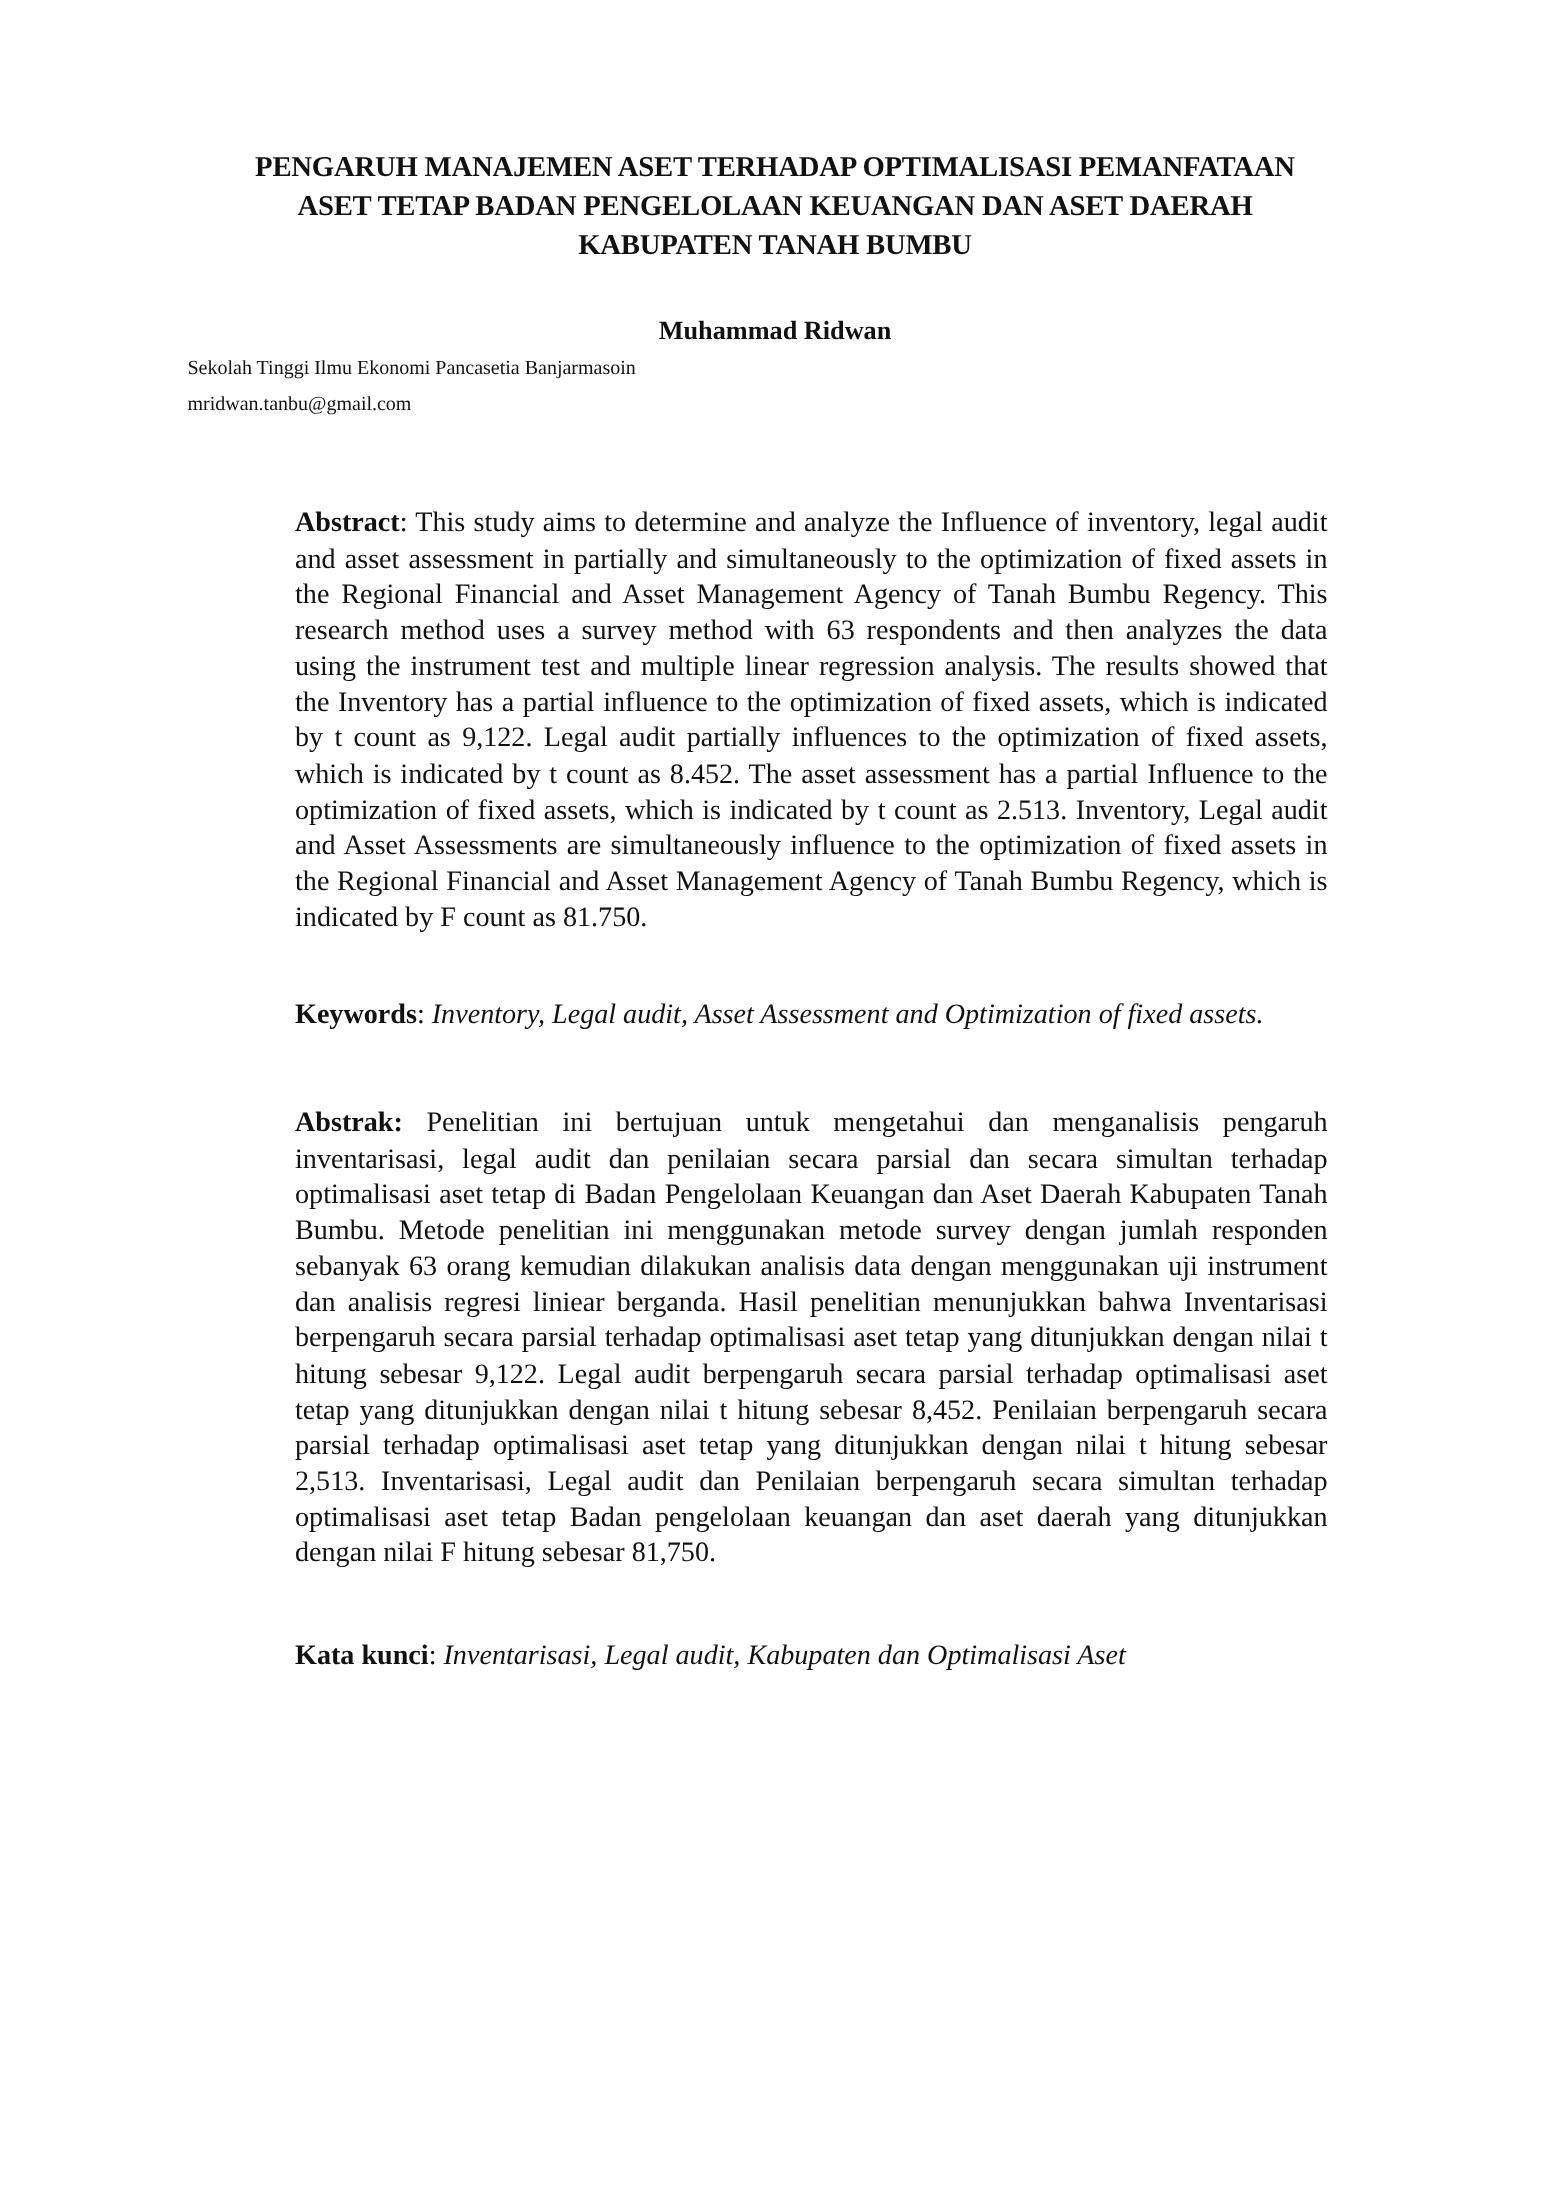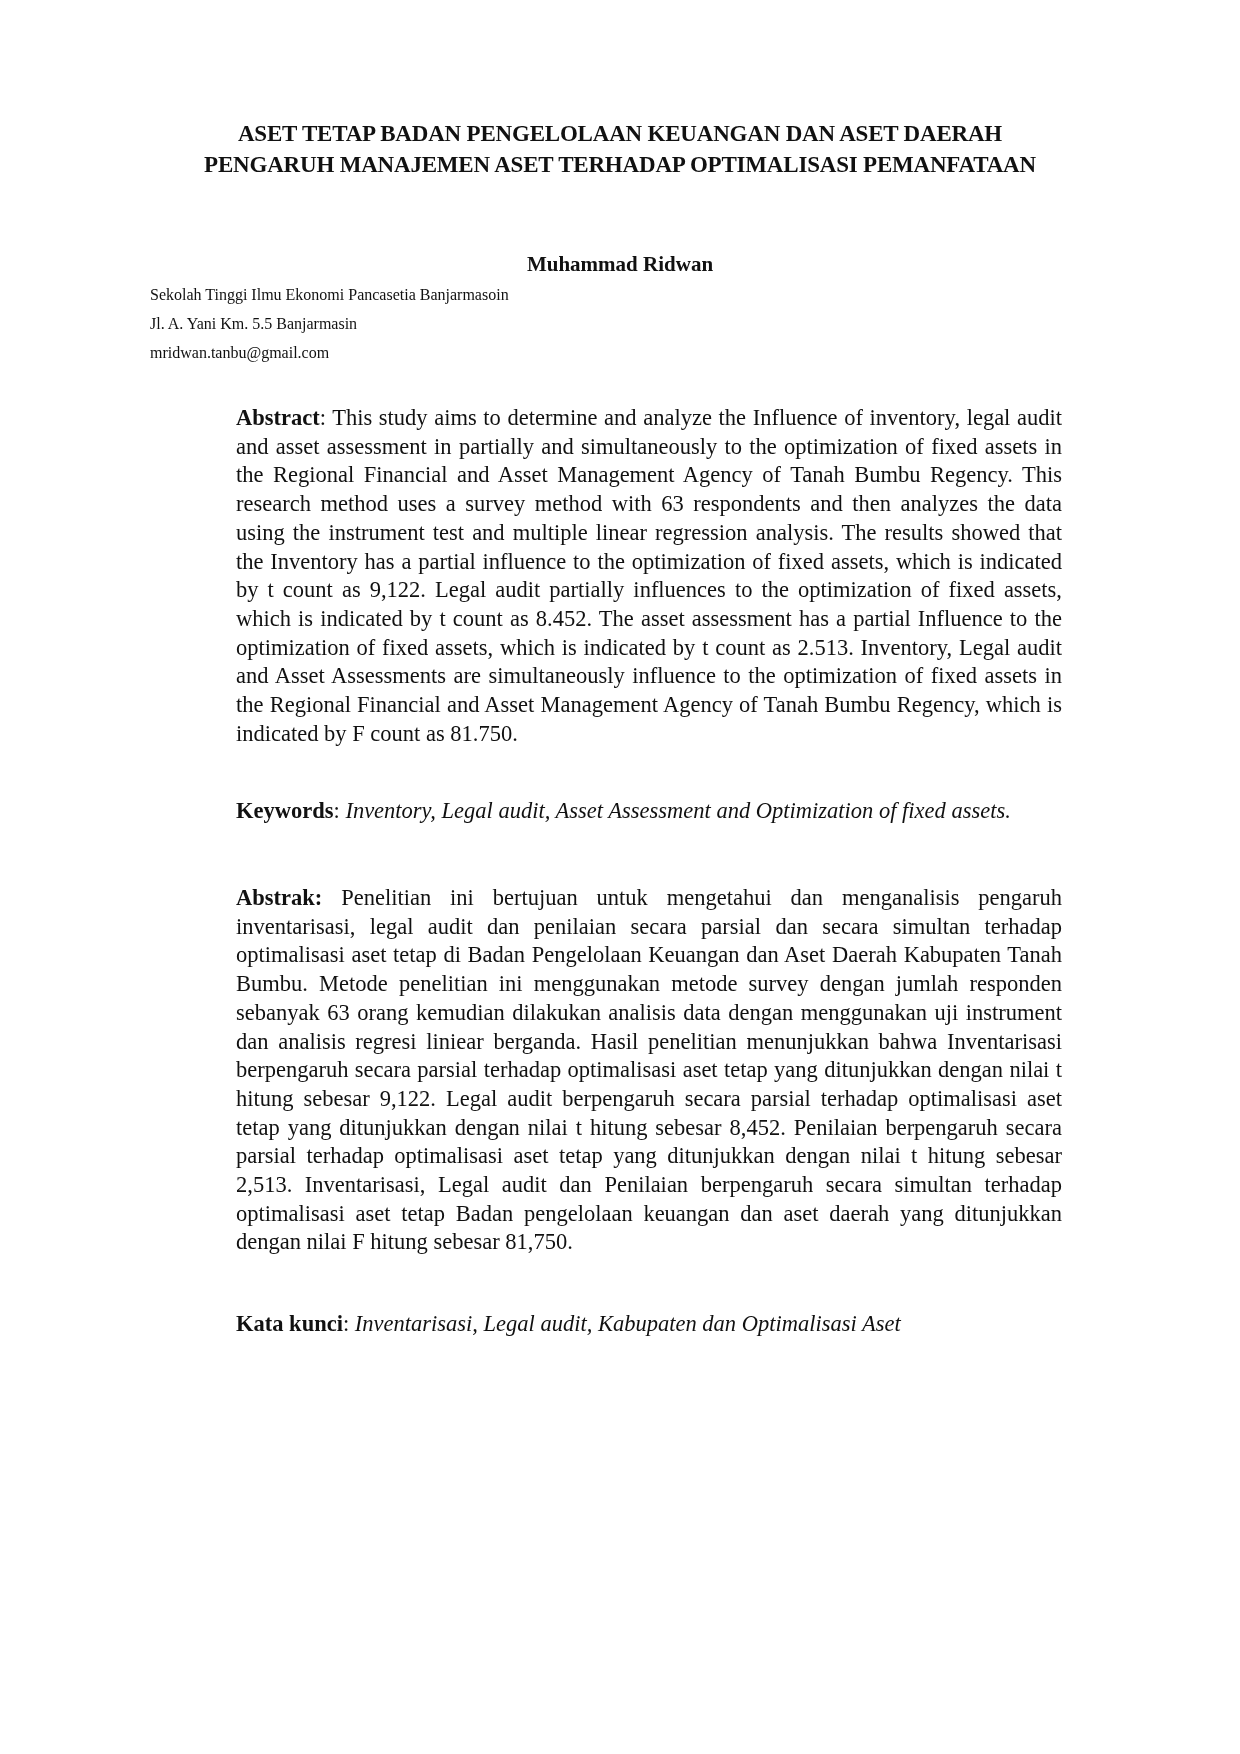--- a/index.html
+++ b/index.html
@@ -22,29 +22,29 @@
   .abs-id { top: 884px; }
   .kw-id { top: 1310px; }
   .para i { font-style: italic; margin-top: 14px; }
 </style>
 </head>
 <body>
 
 <div class="page">
 
   <div class="title">
+    <span>PENGARUH MANAJEMEN ASET TERHADAP OPTIMALISASI PEMANFATAAN</span>
     <span>ASET TETAP BADAN PENGELOLAAN KEUANGAN DAN ASET DAERAH</span>
-    <span>PENGARUH MANAJEMEN ASET TERHADAP OPTIMALISASI PEMANFATAAN</span>
+    <span>KABUPATEN TANAH BUMBU</span>
   </div>
 
   <div class="author">Muhammad Ridwan</div>
 
   <div class="affil">
     <span>Sekolah Tinggi Ilmu Ekonomi Pancasetia Banjarmasoin</span>
-    <span>Jl. A. Yani Km. 5.5 Banjarmasin</span>
     <span>mridwan.tanbu@gmail.com</span>
   </div>
 
   <div class="para abs-en"><b>Abstract</b><span>: </span><span>This study aims to determine and analyze the Influence of inventory, legal audit and asset assessment in partially and simultaneously to the optimization of fixed assets in the Regional Financial and Asset Management Agency of Tanah Bumbu Regency. This research method uses a survey method with 63 respondents and then analyzes the data using the instrument test and multiple linear regression analysis. The results showed that the Inventory has a partial influence to the optimization of fixed assets, which is indicated by t count as 9,122. Legal audit partially influences to the optimization of fixed assets, which is indicated by t count as 8.452. The asset assessment has a partial Influence to the optimization of fixed assets, which is indicated by t count as 2.513. Inventory, Legal audit and Asset Assessments are simultaneously influence to the optimization of fixed assets in the Regional Financial and Asset Management Agency of Tanah Bumbu Regency, which is indicated by F count as 81.750.</span></div>
 
   <div class="para kw-en"><b>Keywords</b><span>: </span><i>Inventory, Legal audit, Asset Assessment and Optimization of fixed assets.</i></div>
 
   <div class="para abs-id"><b>Abstrak:</b><span> </span><span>Penelitian ini bertujuan untuk mengetahui dan menganalisis pengaruh inventarisasi, legal audit dan penilaian secara parsial dan secara simultan terhadap optimalisasi aset tetap di Badan Pengelolaan Keuangan dan Aset Daerah Kabupaten Tanah Bumbu. Metode penelitian ini menggunakan metode survey dengan jumlah responden sebanyak 63 orang kemudian dilakukan analisis data dengan menggunakan uji instrument dan analisis regresi liniear berganda. Hasil penelitian menunjukkan bahwa Inventarisasi berpengaruh secara parsial terhadap optimalisasi aset tetap yang ditunjukkan dengan nilai t hitung sebesar 9,122. Legal audit berpengaruh secara parsial terhadap optimalisasi aset tetap yang ditunjukkan dengan nilai t hitung sebesar 8,452. Penilaian berpengaruh secara parsial terhadap optimalisasi aset tetap yang ditunjukkan dengan nilai t hitung sebesar 2,513. Inventarisasi, Legal audit dan Penilaian berpengaruh secara simultan terhadap optimalisasi aset tetap Badan pengelolaan keuangan dan aset daerah yang ditunjukkan dengan nilai F hitung sebesar 81,750.</span></div>
 
   <div class="para kw-id"><b>Kata kunci</b><span>: </span><i>Inventarisasi, Legal audit, Kabupaten dan Optimalisasi Aset</i></div>

